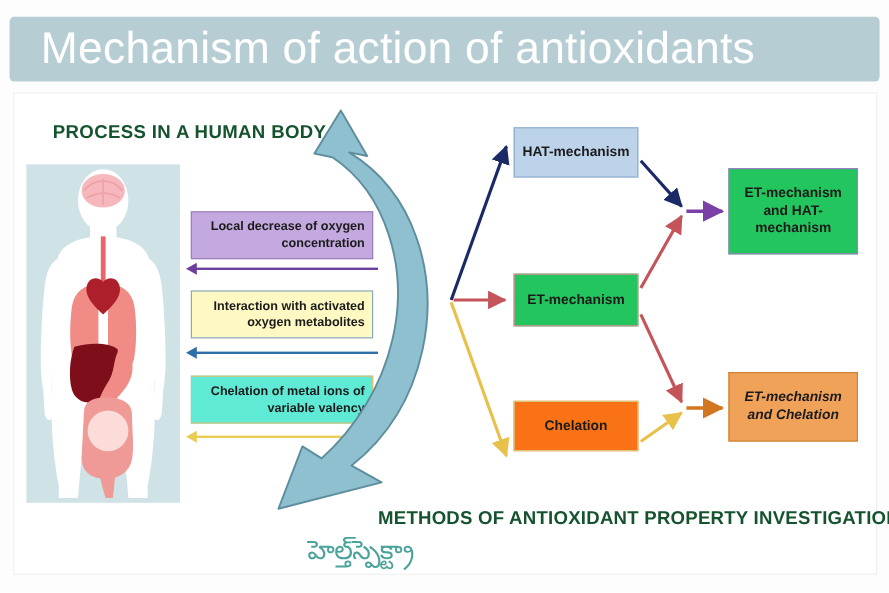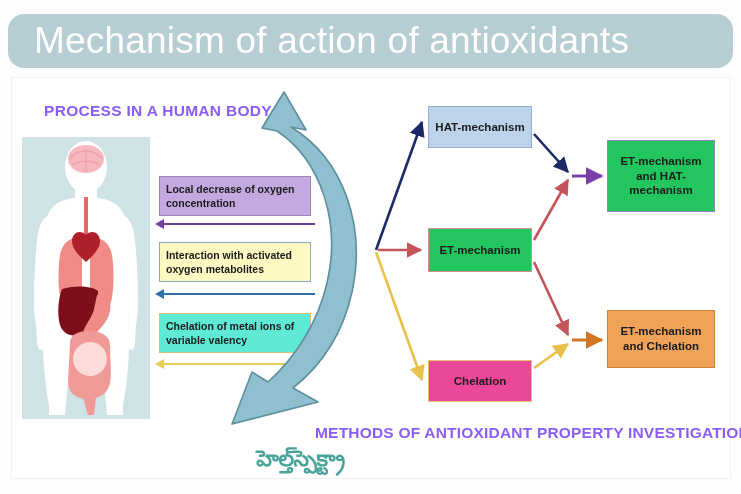--- a/index.html
+++ b/index.html
@@ -14,21 +14,21 @@
     width: 741px; height: 494px;
     background: #fdfdfd;
   }
 
   
   #title-banner {
     position: absolute;
     left: 8px; top: 14px;
     width: 725px; height: 54px;
     background: #b6ced3;
-    border-radius: 16px;
+    border-radius: 4px;
   }
   #title-text {
     position: absolute;
     left: 26px; top: 50%;
     transform: translateY(-52%);
     font-size: 37px;
     line-height: 1;
     color: #ffffff;
     letter-spacing: .2px;
     white-space: nowrap;
@@ -41,21 +41,21 @@
     left: 12px; top: 78px;
     width: 718px; height: 400px;
     background: #ffffff;
     box-shadow: 0 0 0 1px #f0f0f0;
   }
 
   
   .section-head {
     position: absolute;
     font-weight: bold;
-    color: #8b5cf6;
+    color: #14532d;
     white-space: nowrap;
   }
   #head-left {
     left: 44px; top: 102px;
     font-size: 15.5px;
     letter-spacing: .3px;
   }
   #head-bottom {
     left: 315px; top: 424px;
     font-size: 15.5px;
@@ -69,21 +69,21 @@
     width: 128px; height: 282px;
     background: #cfe3e7;
   }
 
   
   .proc-box {
     position: absolute;
     display: flex;
     align-items: center;
     justify-content: center;
-    text-align: left;
+    text-align: right;
     font-size: 10.5px;
     font-weight: bold;
     color: #1b1b1b;
     line-height: 1.35;
     padding: 3px 6px;
   }
   #proc-1 {
     left: 159px; top: 176px; width: 152px; height: 40px;
     background: #c3a9e0; border: 1px solid #9a82b8;
   }
@@ -131,40 +131,40 @@
   }
   #m-hat {
     left: 428px; top: 106px; width: 104px; height: 36px;
     background: #bcd3ea; border: 1px solid #8fb0cf;
   }
   #m-et {
     left: 428px; top: 228px; width: 104px; height: 44px;
     background: #22c55e; border: 1px solid #d98d90;
   }
   #m-chel {
-    left: 428px; top: 360px; width: 104px; height: 42px;
-    background: #ec4899; border: 1px solid #ddc578;
+    left: 428px; top: 334px; width: 104px; height: 42px;
+    background: #f97316; border: 1px solid #ddc578;
   }
   #m-ethat {
     left: 607px; top: 140px; width: 108px; height: 72px;
     background: #22c55e; border: 1px solid #9b7ec4;
   }
   #m-etchel {
     left: 607px; top: 310px; width: 108px; height: 58px;
-    background: #f0a259; border: 1px solid #cf8236;
+    background: #f0a259; border: 1px solid #cf8236; font-style: italic;
   }
 
   
   #brand {
     position: absolute;
     left: 0; top: 446px; width: 601px;
     text-align: center;
     font-size: 22px;
     color: #4aa39a;
-    font-weight: bold;
+    font-weight: normal;
     letter-spacing: -.5px;
   }
 
   #svg-layer {
     position: absolute; left: 0; top: 0;
     width: 741px; height: 494px;
     pointer-events: none;
   }
 </style>
 </head>

